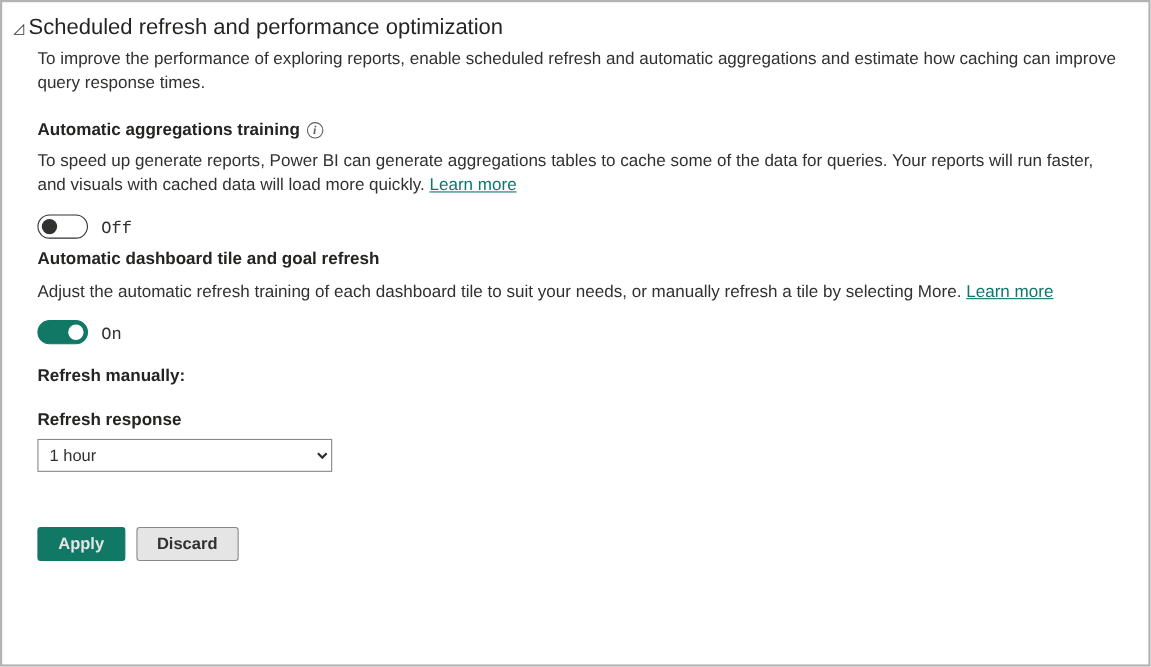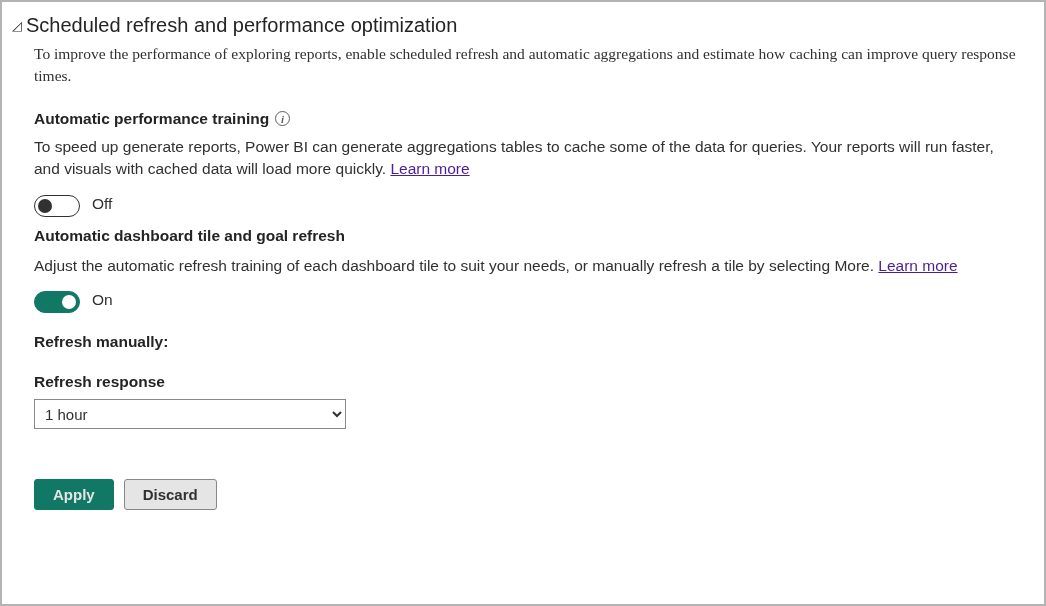--- a/index.html
+++ b/index.html
@@ -32,21 +32,20 @@
     }
     .content {
       padding-left: 22px;
       padding-right: 10px;
     }
     .desc {
       font-size: 15.5px;
       line-height: 1.45;
       color: #323130;
       margin-bottom: 22px;
-      font-family: Liberation Serif, serif;
     }
     .subheading {
       font-size: 15.5px;
       font-weight: 600;
       color: #252423;
       display: flex;
       align-items: center;
       gap: 6px;
       margin-bottom: 8px;
     }
@@ -65,29 +64,30 @@
       font-family: Georgia, serif;
       cursor: default;
     }
     .sub-desc {
       font-size: 15.5px;
       line-height: 1.45;
       color: #323130;
       margin-bottom: 14px;
     }
     .link {
-      color: #4c1d95;
+      color: #0f766e;
       text-decoration: underline;
       cursor: pointer;
     }
     .toggle-row {
       display: flex;
-      align-items: flex-start;
+      align-items: flex-end;
       gap: 12px;
       margin-bottom: 10px;
+      font-family: Liberation Mono, monospace;
     }
     .toggle {
       width: 46px;
       height: 22px;
       border-radius: 11px;
       position: relative;
       cursor: pointer;
     }
     .toggle-off {
       background: #fff;
@@ -135,21 +135,21 @@
       margin-top: 20px;
       margin-bottom: 22px;
     }
     .freq-label {
       font-size: 15.5px;
       font-weight: 700;
       color: #252423;
       margin-bottom: 8px;
     }
     select {
-      width: 312px;
+      width: 268px;
       height: 30px;
       font-size: 15px;
       color: #323130;
       border: 1px solid #8a8886;
       padding: 0 6px;
       background: #fff;
       cursor: pointer;
       font-family: inherit;
     }
     .button-row {
@@ -185,21 +185,21 @@
 
 <div class="header">
   <span class="triangle">◿</span>
   <span class="section-title">Scheduled refresh and performance optimization</span>
 </div>
 
 <div class="content">
   <p class="desc">To improve the performance of exploring reports, enable scheduled refresh and automatic aggregations and estimate how caching can improve query response times.</p>
 
   <div class="subheading">
-    <span>Automatic performance training</span>
+    <span>Automatic aggregations training</span>
     <span class="info-icon">i</span>
   </div>
   <p class="sub-desc">
     <span>To speed up generate reports, Power BI can generate aggregations tables to cache some of the data for queries. Your reports will run faster, and visuals with cached data will load more quickly. </span><a class="link">Learn more</a>
   </p>
   <div class="toggle-row">
     <div class="toggle toggle-off">
       <div class="knob"></div>
     </div>
     <span class="toggle-label">Off</span>

